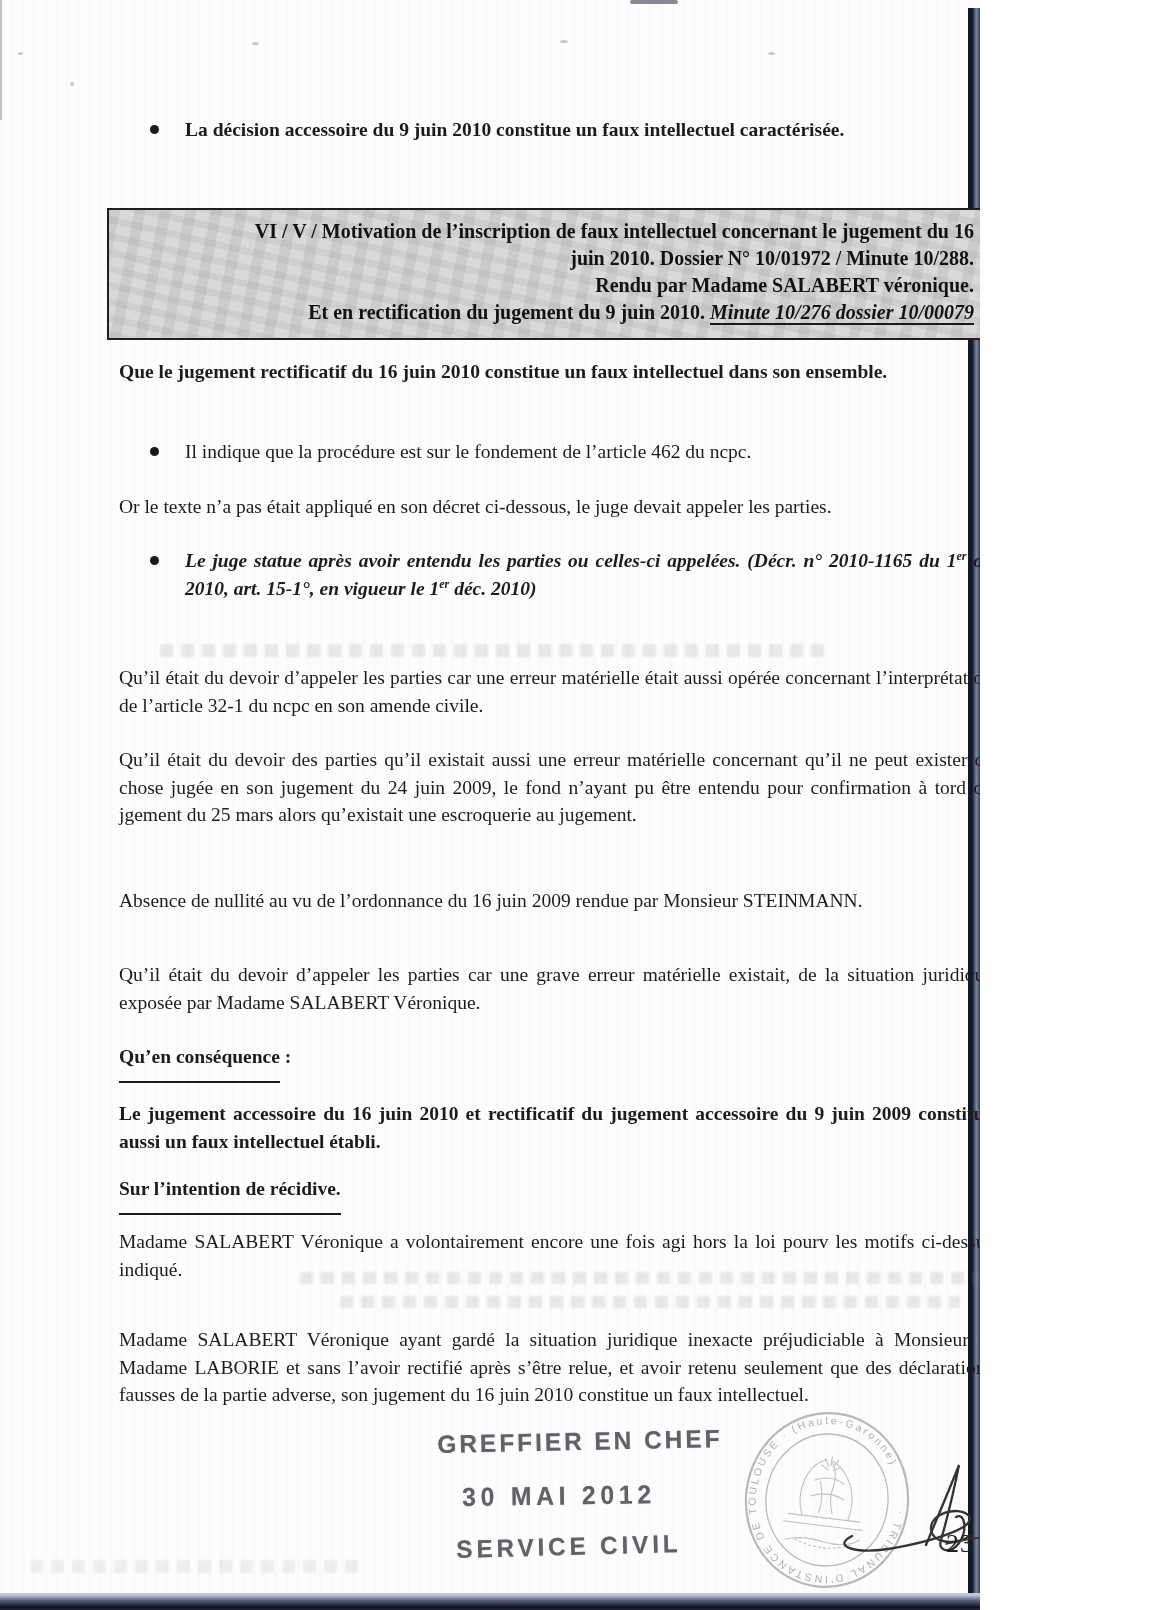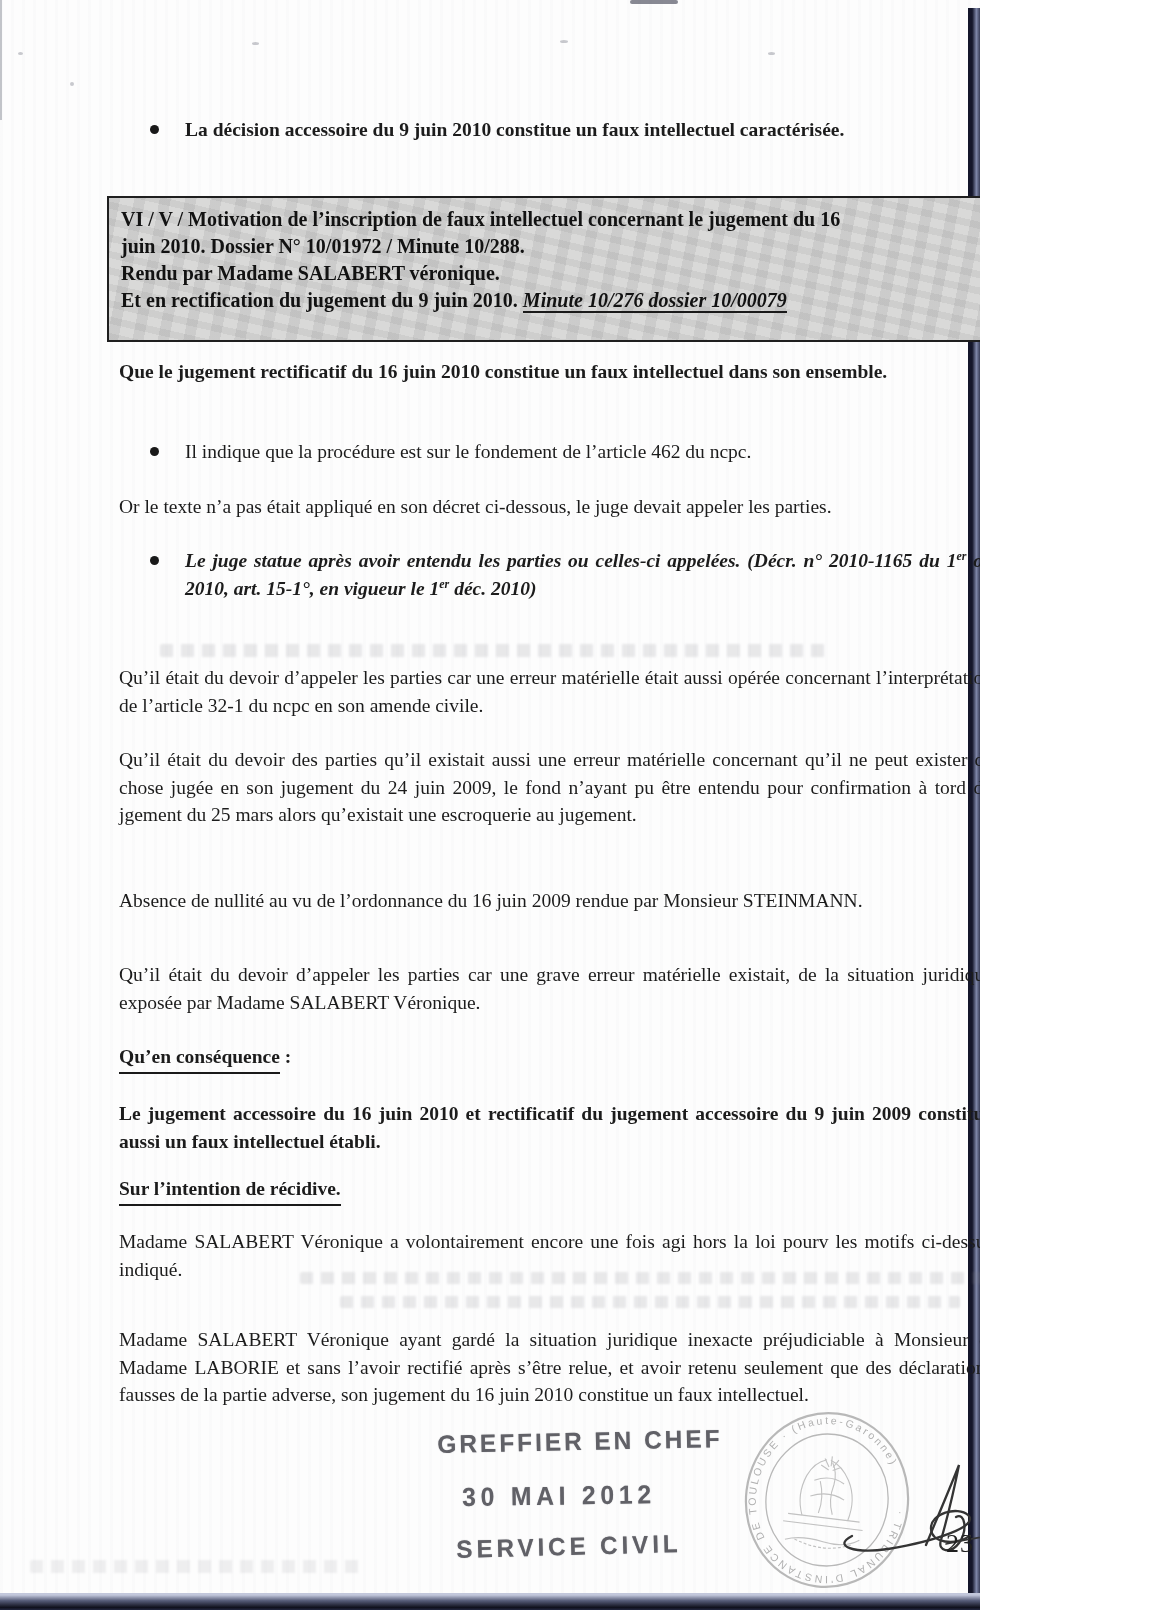--- a/index.html
+++ b/index.html
@@ -18,32 +18,32 @@
     background:linear-gradient(to bottom,#c2c7db 0 12%,#565c78 45%,#10111d 85%,#232740 100%);}
   .edge-left{position:absolute;left:0;top:0;width:2px;height:120px;background:rgba(90,95,110,.35);}
   .edge-topmark{position:absolute;left:630px;top:0;width:48px;height:4px;background:rgba(40,42,60,.55);border-radius:2px;}
 
   .abs{position:absolute;}
   p{margin:0;}
   .body-text{font-size:19.5px;line-height:27.5px;text-align:justify;}
   .bold{font-weight:bold;}
   .bullet-row{display:flex;}
   .bullet-dot{flex:0 0 auto;width:9px;height:9px;border-radius:50%;background:#191919;margin:9px 26px 0 0;}
-  .u2{border-bottom:2.5px solid #1a1a1a;padding-bottom:5px;}
+  .u2{border-bottom:2.5px solid #1a1a1a;padding-bottom:14px;}
 
   
   .header-box{
-    left:107px;top:196px;width:881px;box-sizing:border-box;
+    left:107px;top:208px;width:881px;box-sizing:border-box;
     border:2.5px solid #1f1f1f;
     background:
       repeating-linear-gradient(13deg, rgba(110,110,110,0.10) 0 7px, rgba(255,255,255,0) 7px 16px),
       repeating-linear-gradient(101deg, rgba(90,90,95,0.09) 0 11px, rgba(255,255,255,0.05) 11px 25px),
       #d7d7d6;
-    padding:8px 12px 26px;
-    text-align:left;font-weight:bold;font-size:20px;line-height:27px;color:#121212;
+    padding:8px 12px 12px;
+    text-align:right;font-weight:bold;font-size:20px;line-height:27px;color:#121212;
   }
   .ref-underline{font-style:italic;border-bottom:2.5px solid #1a1a1a;}
 
   
   .ghost{filter:blur(1.3px);opacity:.5;border-radius:2px;
     background:repeating-linear-gradient(90deg, rgba(125,125,135,.33) 0 13px, rgba(0,0,0,0) 13px 21px);}
   .speck{position:absolute;background:rgba(120,122,135,.4);border-radius:50%;}
 
   
   .stamp{font-family:"Liberation Sans", sans-serif;font-weight:bold;color:#4c4c53;

